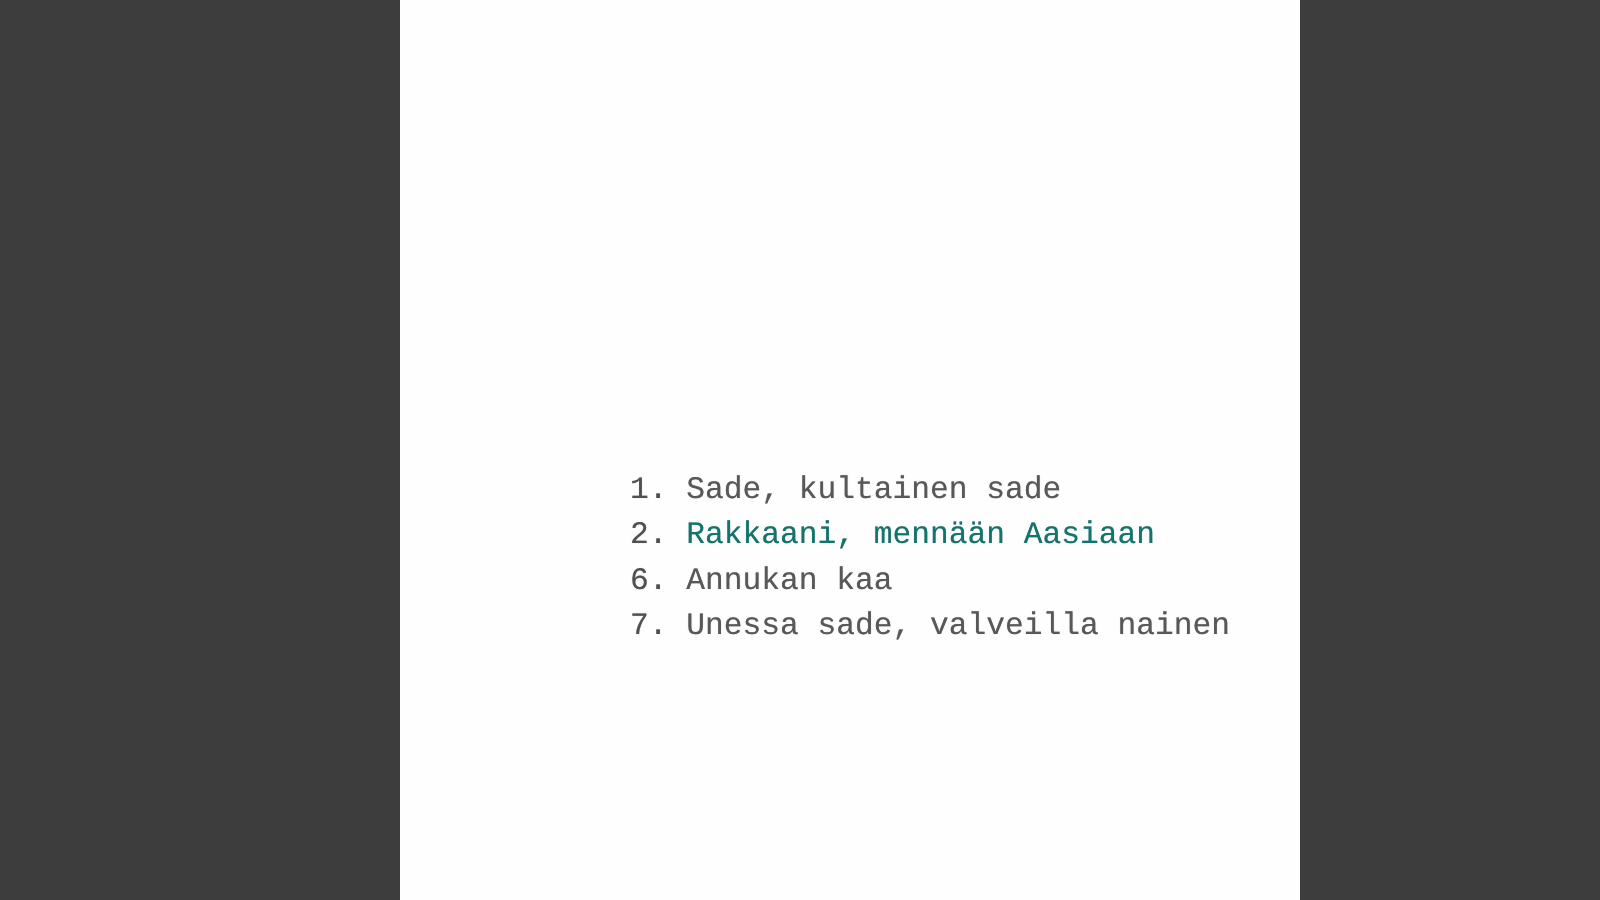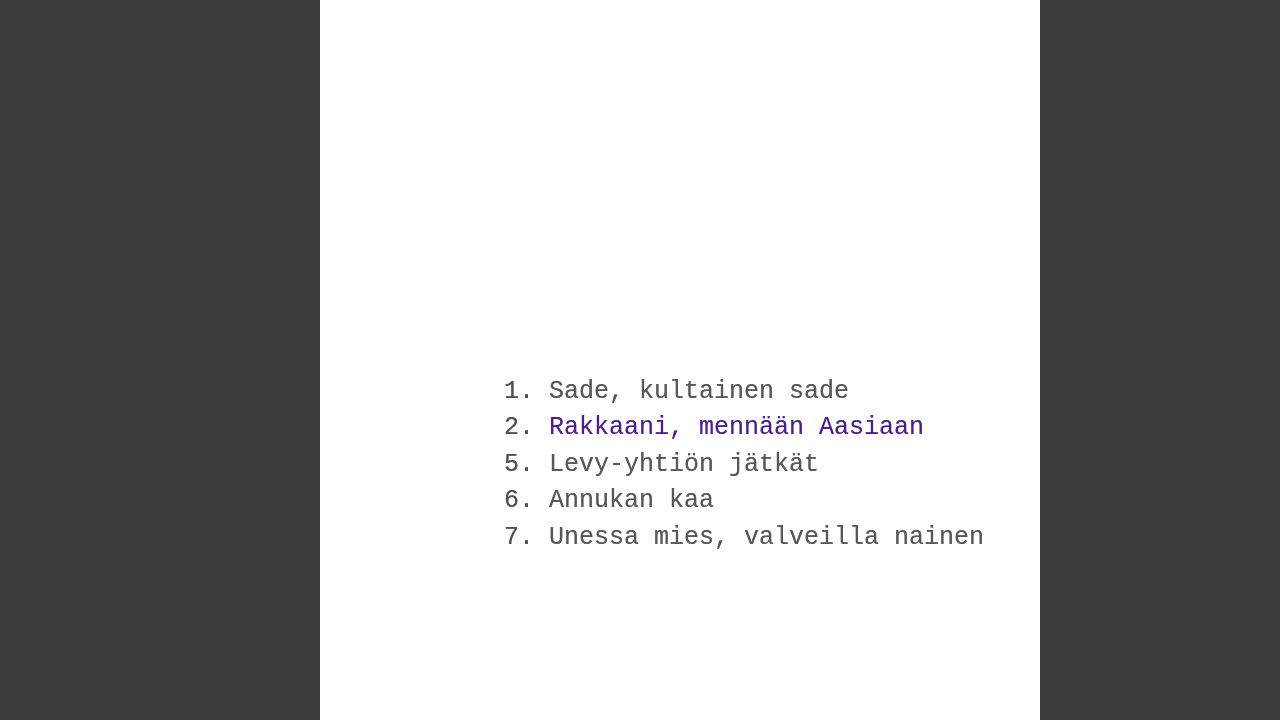--- a/index.html
+++ b/index.html
@@ -44,38 +44,35 @@
       text-shadow: 0 0 0.6px rgba(60,60,60,0.55);
     }
     .track .num {
       display: inline-block;
       width: 45px;
       color: #505050;
     }
     .track .title {
       display: inline-block;
     }
-    .track.faint .title { color: #4c1d95; }
+    .track.faint .title { color: #0f766e; }
   </style>
 </head>
 <body>
 
 <div class="frame">
   <div class="page">
     <ol class="tracklist">
       <li class="track">
         <span class="num">1.</span><span class="title">Sade, kultainen sade</span>
       </li>
       <li class="track faint">
         <span class="num">2.</span><span class="title">Rakkaani, mennään Aasiaan</span>
       </li>
       <li class="track">
-        <span class="num">5.</span><span class="title">Levy-yhtiön jätkät</span>
-      </li>
-      <li class="track">
         <span class="num">6.</span><span class="title">Annukan kaa</span>
       </li>
       <li class="track">
-        <span class="num">7.</span><span class="title">Unessa mies, valveilla nainen</span>
+        <span class="num">7.</span><span class="title">Unessa sade, valveilla nainen</span>
       </li>
     </ol>
   </div>
 </div>
 
 </body></html>

